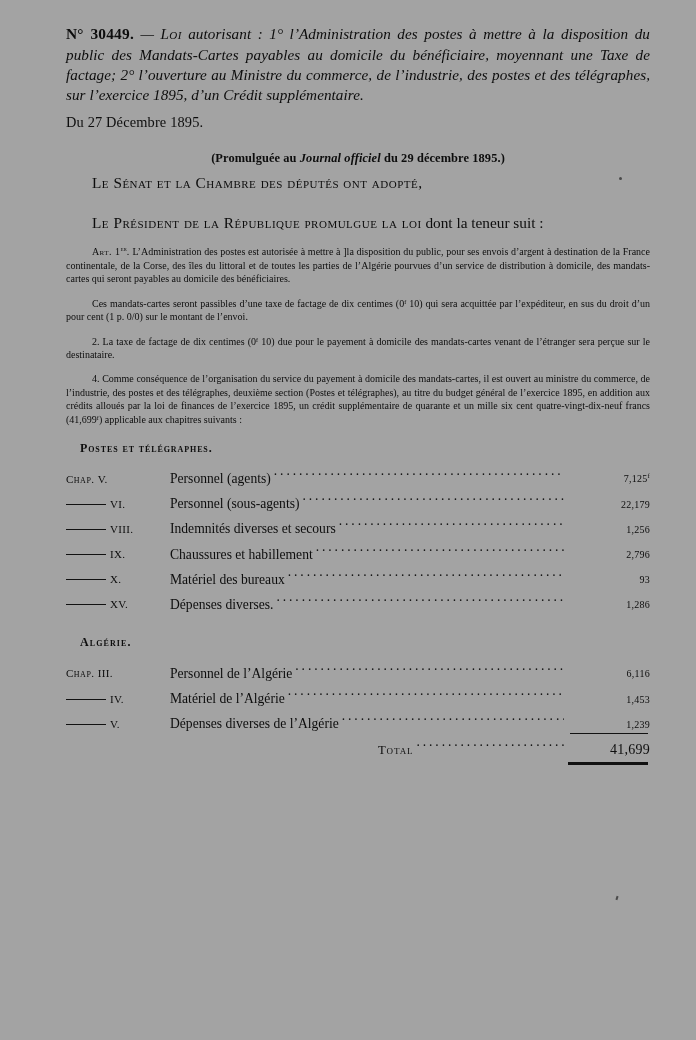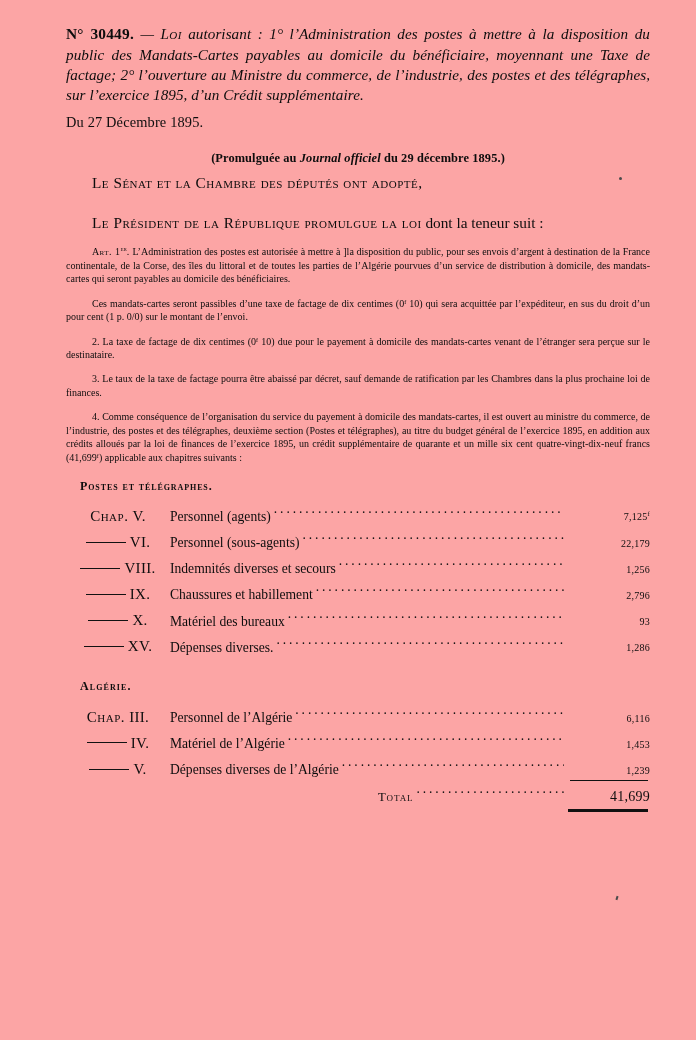--- a/index.html
+++ b/index.html
@@ -10,21 +10,21 @@
   }
   body {
     font-family: "Liberation Serif", "DejaVu Serif", serif;
     color: #0d0d0d;
   }
   .page {
     position: relative;
     width: 696px;
     height: 1040px;
     margin: 0 auto;
-    background: #fca5a5;
+    background: #a3a3a3;
     overflow: hidden;
     box-sizing: border-box;
     padding: 24px 46px 0 66px;
   }
 
   
   .title-block {
     font-style: italic;
     font-size: 15.2px;
     line-height: 1.335;
@@ -127,24 +127,24 @@
     border-collapse: collapse;
     table-layout: fixed;
   }
   table.budget td {
     padding: 0;
     vertical-align: baseline;
     line-height: 1.44;
   }
   td.chap {
     width: 104px;
-    text-align: center;
+    text-align: left;
     padding-right: 7px;
     font-variant: small-caps;
-    font-size: 15px;
+    font-size: 11px;
     letter-spacing: 0.4px;
     white-space: nowrap;
   }
   td.chap .ch-word {
     font-variant: small-caps;
     letter-spacing: 0.5px;
   }
   td.chap .dash {
     display: inline-block;
     width: 40px;
@@ -261,23 +261,20 @@
   </p>
 
   <p class="body">
     <span>Ces mandats-cartes seront passibles d’une taxe de factage de dix centimes (0ᶠ 10) qui sera acquittée par l’expéditeur, en sus du droit d’un pour cent (1 p. 0/0) sur le montant de l’envoi.</span>
   </p>
 
   <p class="body">
     <span>2.</span><span> La taxe de factage de dix centimes (0ᶠ 10) due pour le payement à domicile des mandats-cartes venant de l’étranger sera perçue sur le destinataire.</span>
   </p>
 
-  <p class="body">
-    <span>3.</span><span> Le taux de la taxe de factage pourra être abaissé par décret, sauf demande de ratification par les Chambres dans la plus prochaine loi de finances.</span>
-  </p>
 
   <p class="body">
     <span>4.</span><span> Comme conséquence de l’organisation du service du payement à domicile des mandats-cartes, il est ouvert au ministre du commerce, de l’industrie, des postes et des télégraphes, deuxième section (</span><span class="ital">Postes et télégraphes</span><span>), au titre du budget général de l’exercice 1895, en addition aux crédits alloués par la loi de finances de l’exercice 1895, un crédit supplémentaire de quarante et un mille six cent quatre-vingt-dix-neuf francs (41,699ᶠ) applicable aux chapitres suivants :</span>
   </p>
 
   <div class="table-wrap">
 
     <div class="tbl-head">Postes et télégraphes.</div>
 
     <table class="budget">

